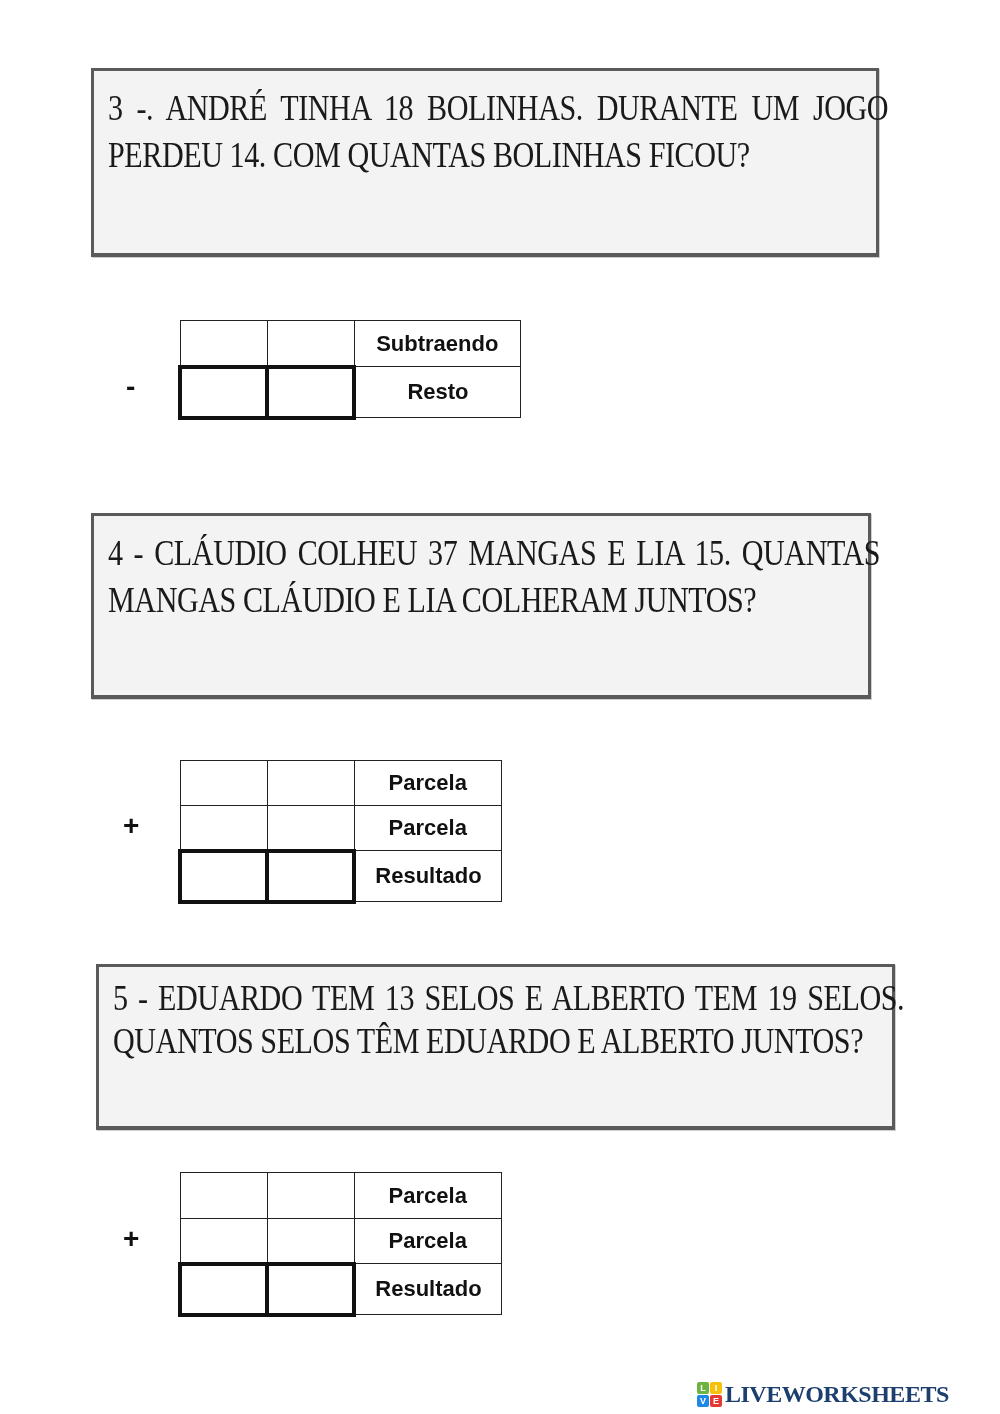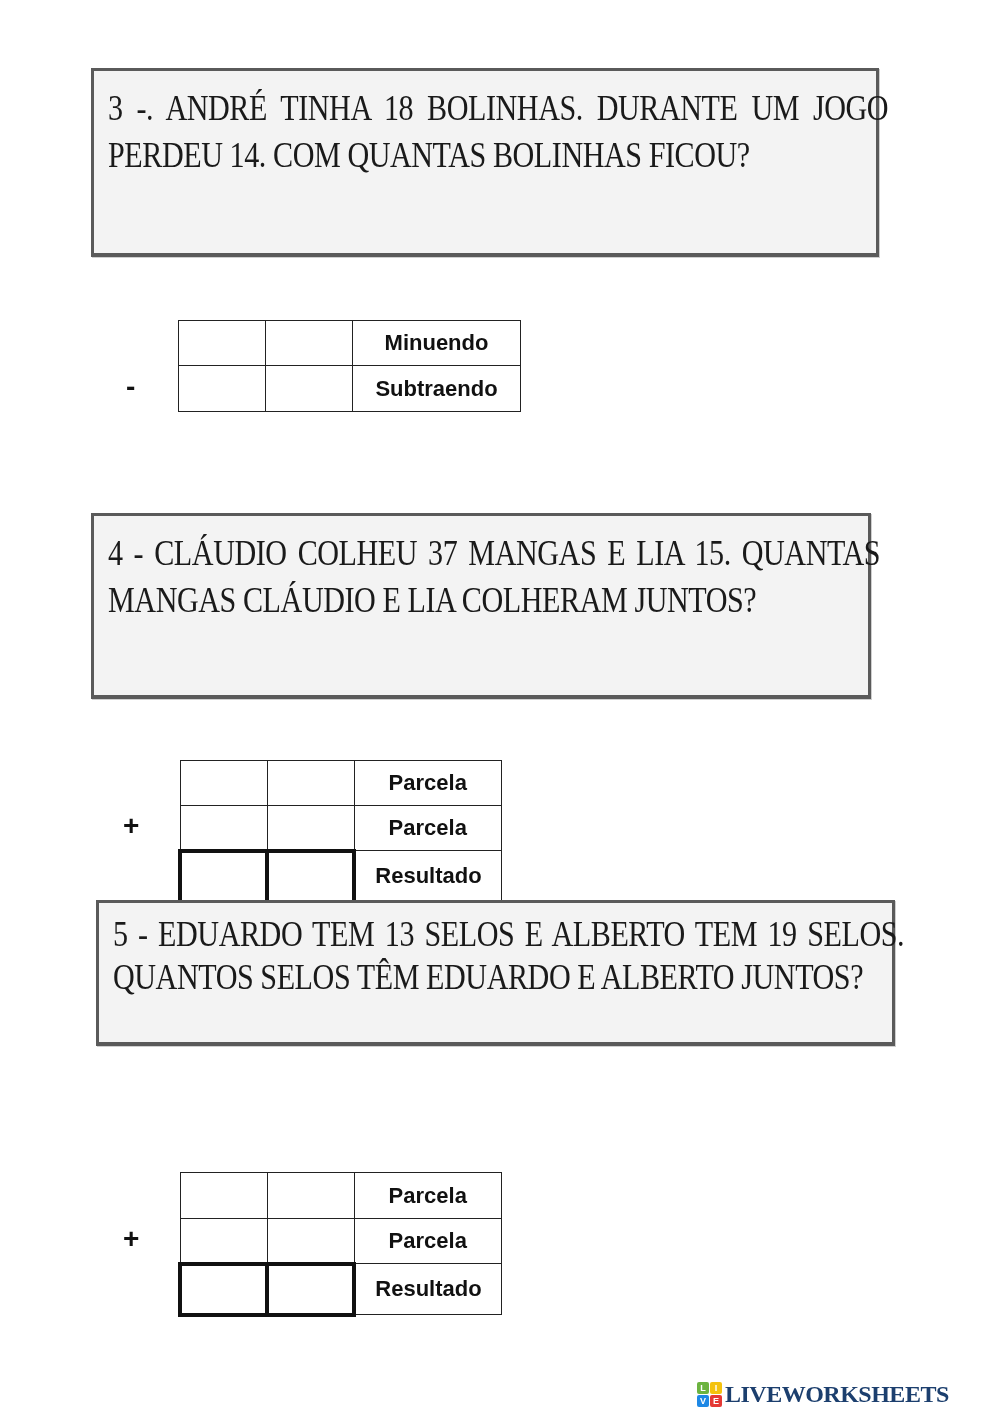--- a/index.html
+++ b/index.html
@@ -86,29 +86,29 @@
 </head>
 <body>
 
 <div class="qbox" style="left:91px; top:68px; width:788px; height:189px;padding-left:24px;">
   <div class="qtext">3 -. ANDRÉ TINHA 18 BOLINHAS. DURANTE UM JOGO PERDEU 14. COM QUANTAS BOLINHAS FICOU?</div>
 </div>
 
 <div class="sign" style="left:126px; top:371px;">-</div>
 <table class="optable" style="left:178px; top:320px; width:343px;">
   <tbody>
-      <tr style="height:45px;">
-    <td class="cell"></td>
-    <td class="cell"></td>
-    <td class="label">Minuendo</td>
-  </tr>
   <tr style="height:46px;">
     <td class="cell"></td>
     <td class="cell"></td>
     <td class="label">Subtraendo</td>
+  </tr>
+  <tr style="height:51px;">
+    <td class="cell thick"></td>
+    <td class="cell thick"></td>
+    <td class="label">Resto</td>
   </tr>
 </tbody>
   </table>
 
 <div class="qbox" style="left:91px; top:513px; width:780px; height:186px;">
   <div class="qtext">4 - CLÁUDIO COLHEU 37 MANGAS E LIA   15. QUANTAS MANGAS CLÁUDIO E LIA COLHERAM JUNTOS?</div>
 </div>
 
 <div class="sign" style="left:123px; top:810px;">+</div>
 <table class="optable" style="left:178px; top:760px; width:324px;">
@@ -124,21 +124,21 @@
     <td class="label">Parcela</td>
   </tr>
   <tr style="height:51px;">
     <td class="cell thick"></td>
     <td class="cell thick"></td>
     <td class="label">Resultado</td>
   </tr>
 </tbody>
   </table>
 
-<div class="qbox" style="left:96px; top:900px; width:799px; height:146px;">
+<div class="qbox" style="left:96px; top:964px; width:799px; height:166px;">
   <div class="qtext" style="top:10px; line-height:43px;">5 - EDUARDO TEM 13 SELOS E ALBERTO TEM 19 SELOS. QUANTOS SELOS TÊM EDUARDO E ALBERTO JUNTOS?</div>
 </div>
 
 <div class="sign" style="left:123px; top:1223px;">+</div>
 <table class="optable" style="left:178px; top:1172px; width:324px;">
   <tbody>
       <tr style="height:46px;">
     <td class="cell"></td>
     <td class="cell"></td>
     <td class="label">Parcela</td>

